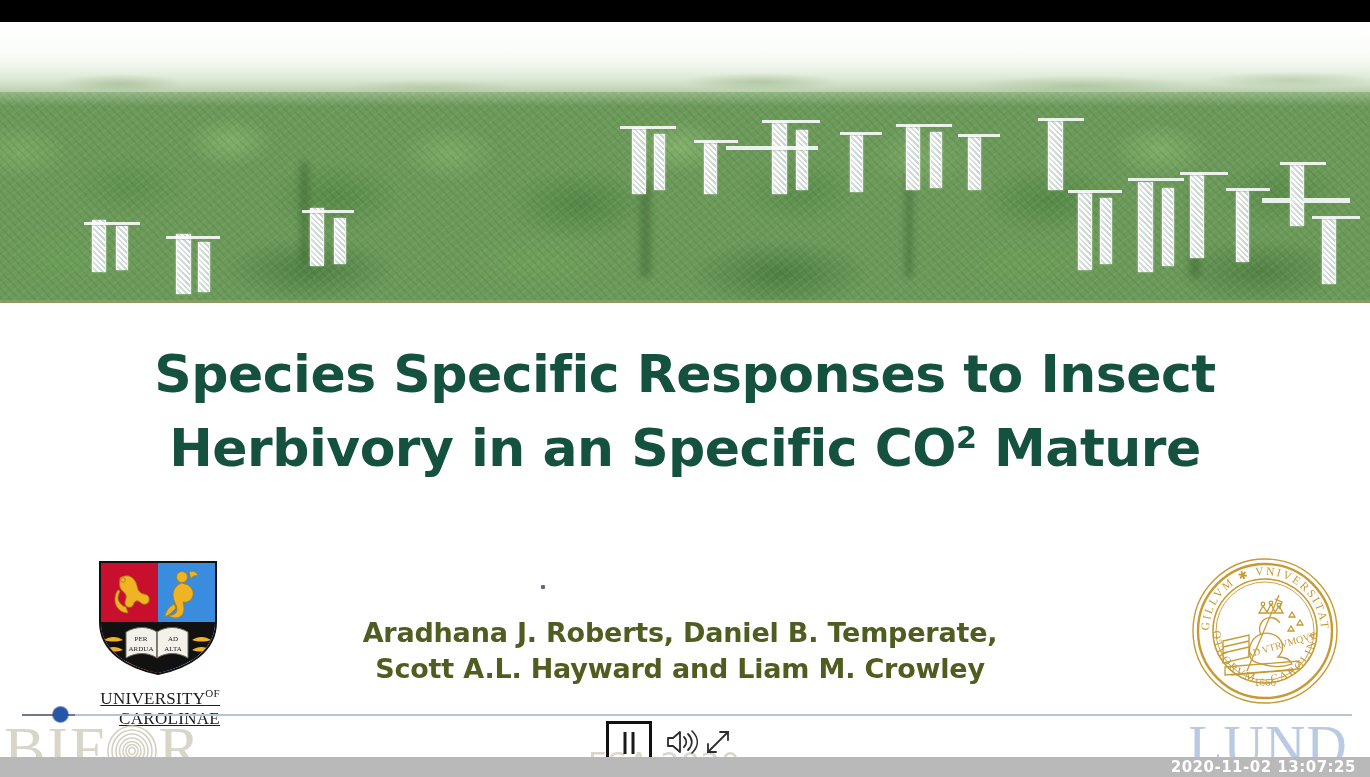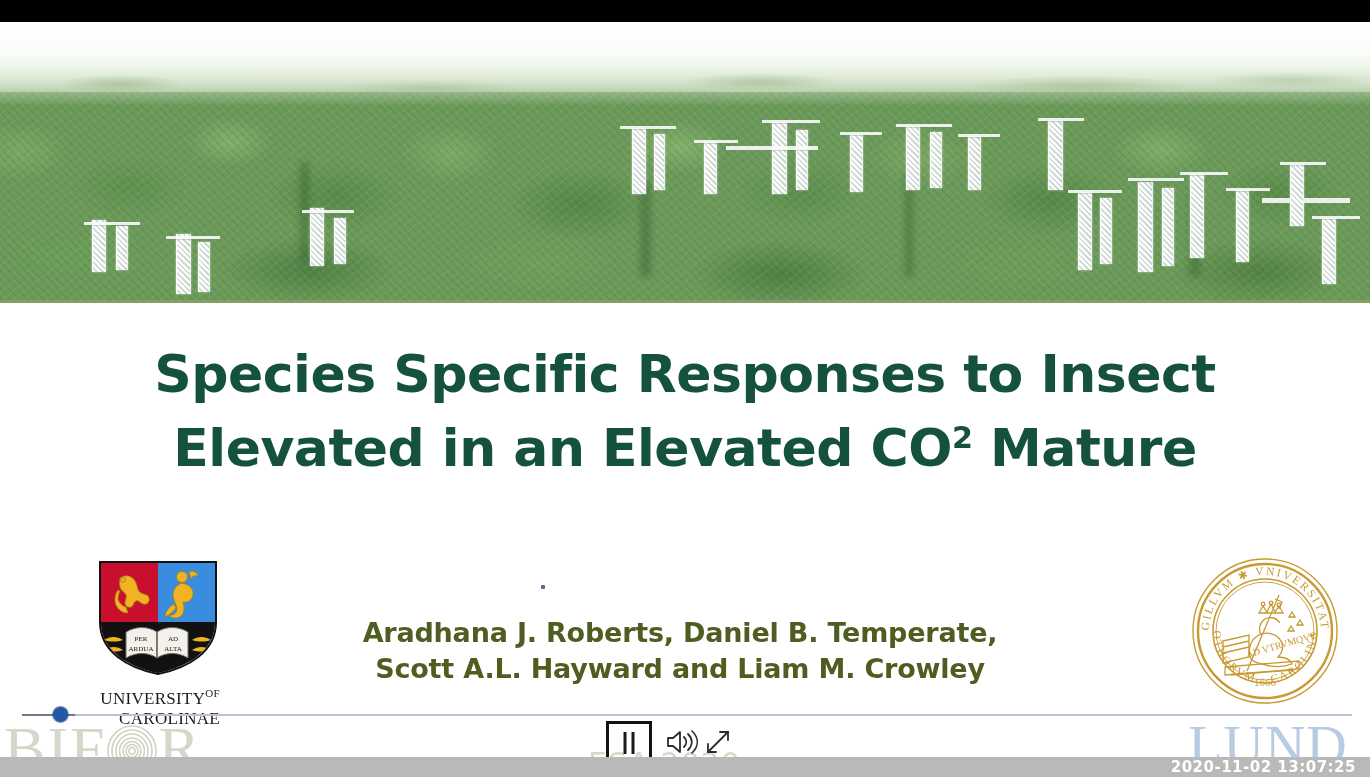--- a/index.html
+++ b/index.html
@@ -187,20 +187,21 @@
     text-align: right;
   }
   .uob-name {
     font-family: "Liberation Serif", serif;
     font-size: 17px;
     line-height: 20px;
     color: #1b1b1b;
     letter-spacing: .3px;
     margin-top: 3px;
     white-space: nowrap;
+    text-decoration: underline;
   }
   .uob-name sup { font-size: 11px; vertical-align: super; }
 
   
   .bifor {
     position: absolute;
     left: 4px; top: 693px;
     width: 230px; height: 72px;
     font-family: "Liberation Serif", serif;
     font-size: 62px;
@@ -378,21 +379,21 @@
       <div class="tower" style="left:1322px; top:196px; width:12px; height:66px;"></div>
       <div class="tower-arm" style="left:1312px; top:194px; width:48px;"></div>
 
       <div class="haze"></div>
       <div class="far-field"></div>
       <div class="bottom-edge"></div>
     </div>
 
     <div class="slide-title">
       <div>Species Specific Responses to Insect</div>
-      <div><span>Elevated in an Elevated CO</span><sup>2</sup><span> Mature</span></div>
+      <div><span>Herbivory in an Specific CO</span><sup>2</sup><span> Mature</span></div>
     </div>
 
     <div class="dot-artifact"></div>
 
     <div class="authors">
       <div>Aradhana J. Roberts, Daniel B. Temperate,</div>
       <div>Scott A.L. Hayward and Liam M. Crowley</div>
     </div>
 
     <div class="uob-logo">

